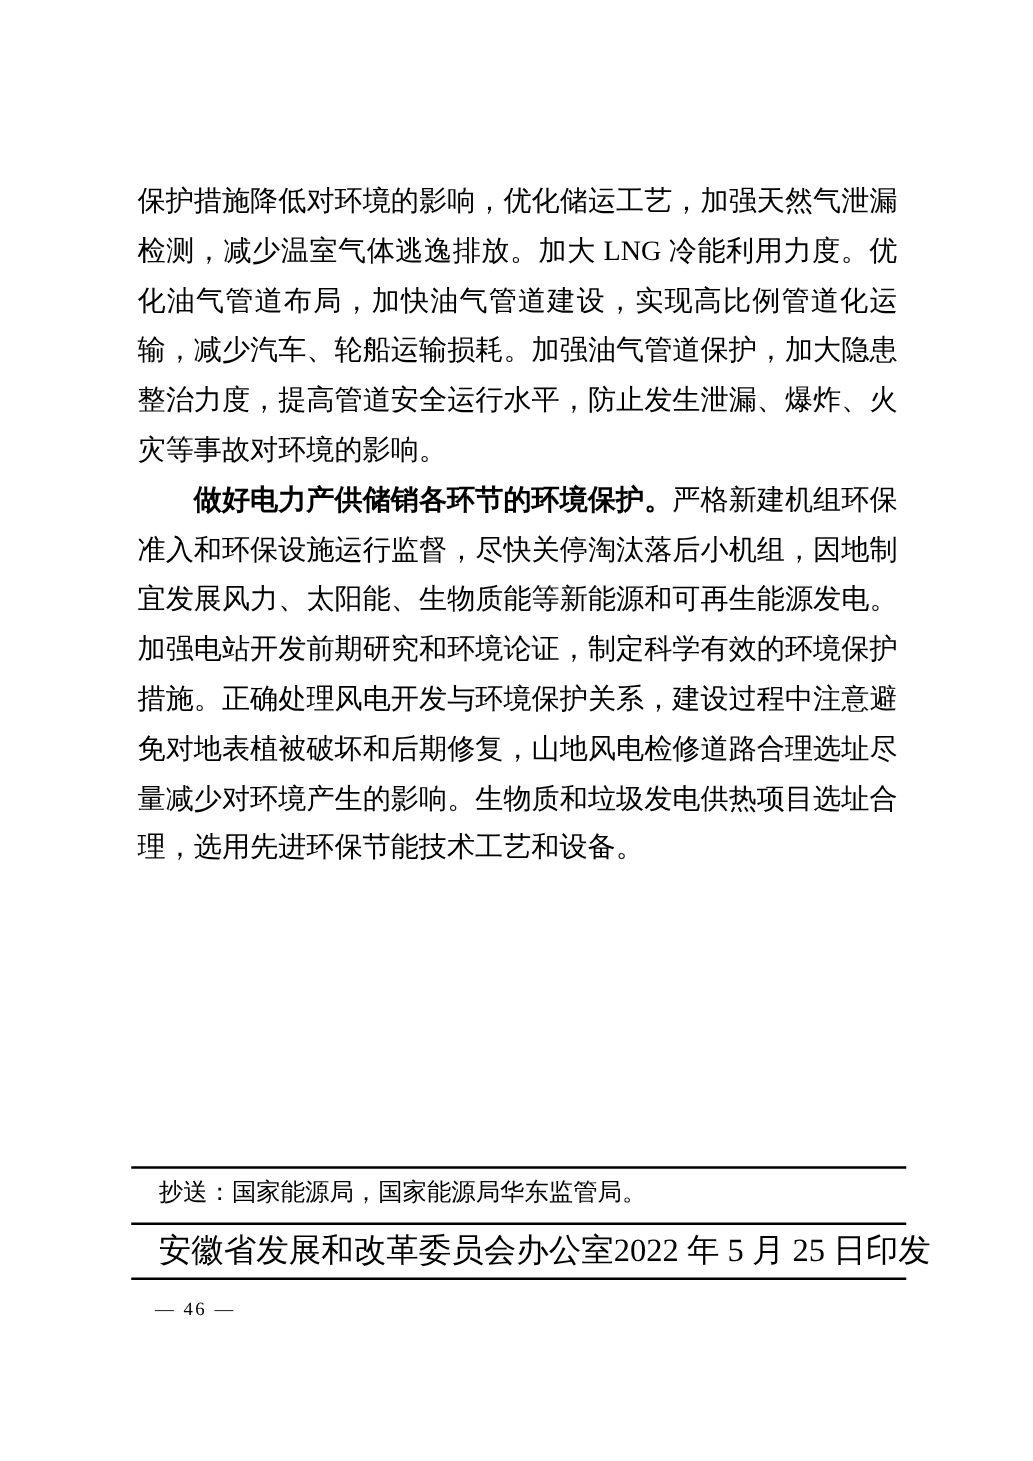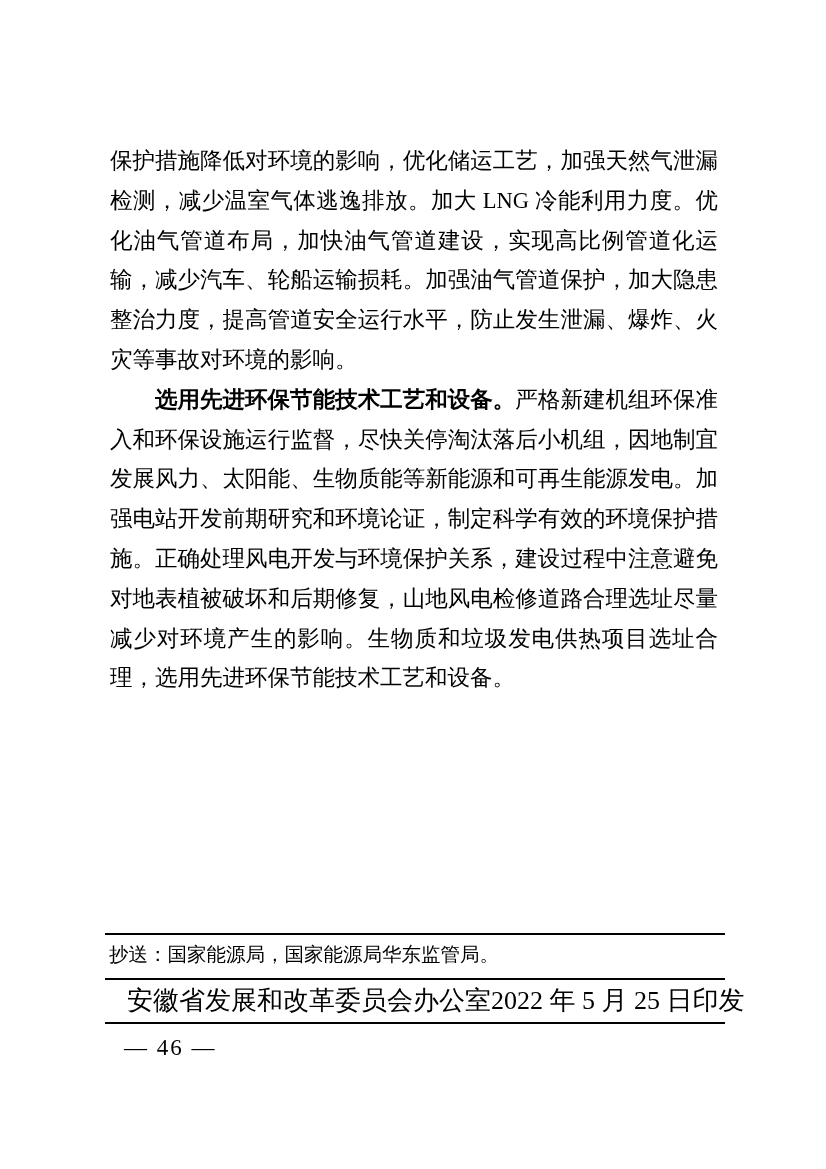--- a/index.html
+++ b/index.html
@@ -53,21 +53,21 @@
     left: 105px;
     width: 620px;
     height: 2px;
     background: #000000;
   }
   .rule-1 { top: 933px; }
   .rule-2 { top: 978px; }
   .rule-3 { top: 1022px; }
   .cc-line {
     position: absolute;
-    left: 109px;
+    left: 127px;
     top: 943px;
     width: 580px;
     font-size: 19.5px;
     line-height: 24px;
     white-space: nowrap;
   }
   .issuer-line {
     position: absolute;
     left: 127px;
     top: 988px;
@@ -81,36 +81,36 @@
     line-height: 26px;
     white-space: nowrap;
   }
   .issuer-line .print-date {
     margin-right: 19px;
   }
   .page-number {
     position: absolute;
     left: 124px;
     top: 1036px;
-    font-size: 23px;
+    font-size: 15px;
     line-height: 24px;
     letter-spacing: 2px;
     white-space: pre;
   }
 </style>
 </head>
 <body>
 
 <div class="page">
 
   <main class="content">
     <p class="para no-indent">保护措施降低对环境的影响，优化储运工艺，加强天然气泄漏检测，减少温室气体逃逸排放。加大 LNG 冷能利用力度。优化油气管道布局，加快油气管道建设，实现高比例管道化运输，减少汽车、轮船运输损耗。加强油气管道保护，加大隐患整治力度，提高管道安全运行水平，防止发生泄漏、爆炸、火灾等事故对环境的影响。</p>
 
     <p class="para">
-      <strong class="lead-bold">选用先进环保节能技术工艺和设备。</strong><span>严格新建机组环保准入和环保设施运行监督，尽快关停淘汰落后小机组，因地制宜发展风力、太阳能、生物质能等新能源和可再生能源发电。加强电站开发前期研究和环境论证，制定科学有效的环境保护措施。正确处理风电开发与环境保护关系，建设过程中注意避免对地表植被破坏和后期修复，山地风电检修道路合理选址尽量减少对环境产生的影响。生物质和垃圾发电供热项目选址合理，选用先进环保节能技术工艺和设备。</span>
+      <strong class="lead-bold">做好电力产供储销各环节的环境保护。</strong><span>严格新建机组环保准入和环保设施运行监督，尽快关停淘汰落后小机组，因地制宜发展风力、太阳能、生物质能等新能源和可再生能源发电。加强电站开发前期研究和环境论证，制定科学有效的环境保护措施。正确处理风电开发与环境保护关系，建设过程中注意避免对地表植被破坏和后期修复，山地风电检修道路合理选址尽量减少对环境产生的影响。生物质和垃圾发电供热项目选址合理，选用先进环保节能技术工艺和设备。</span>
     </p>
 
 
   </main>
 
   <footer>
     <div class="rule rule-1"></div>
 
     <div class="cc-line">
       <span>抄送：</span><span>国家能源局，国家能源局华东监管局。</span>

